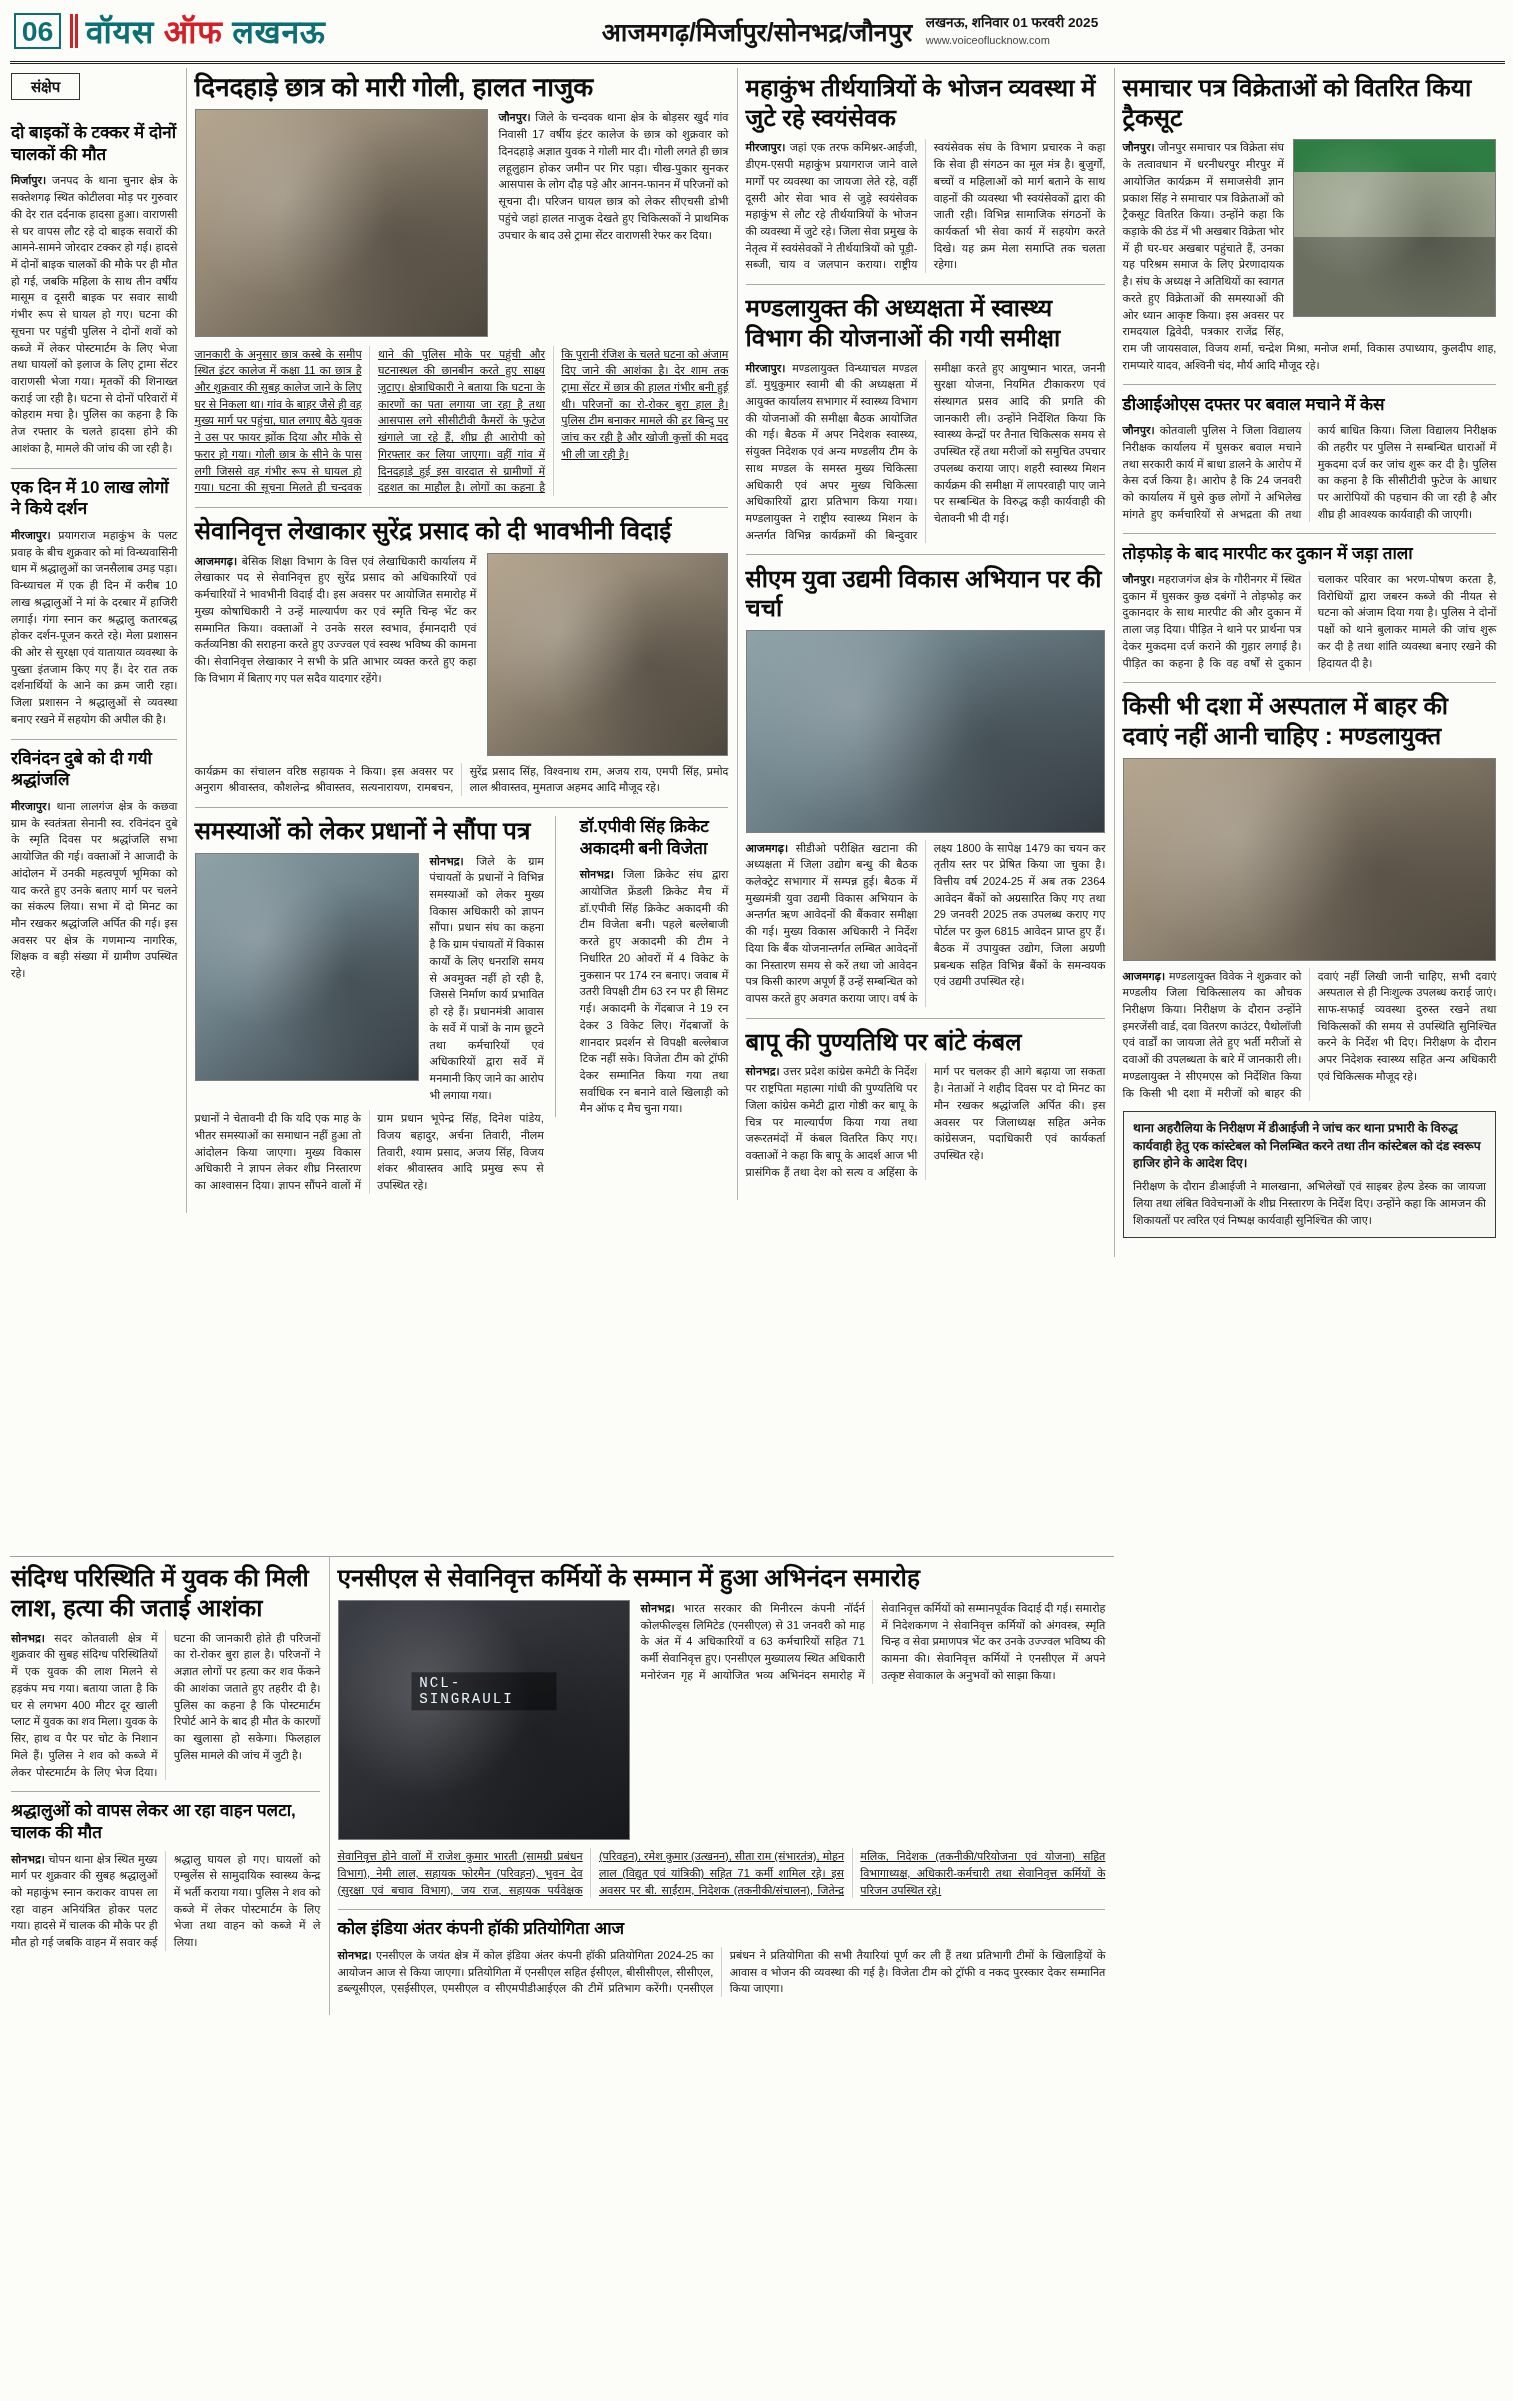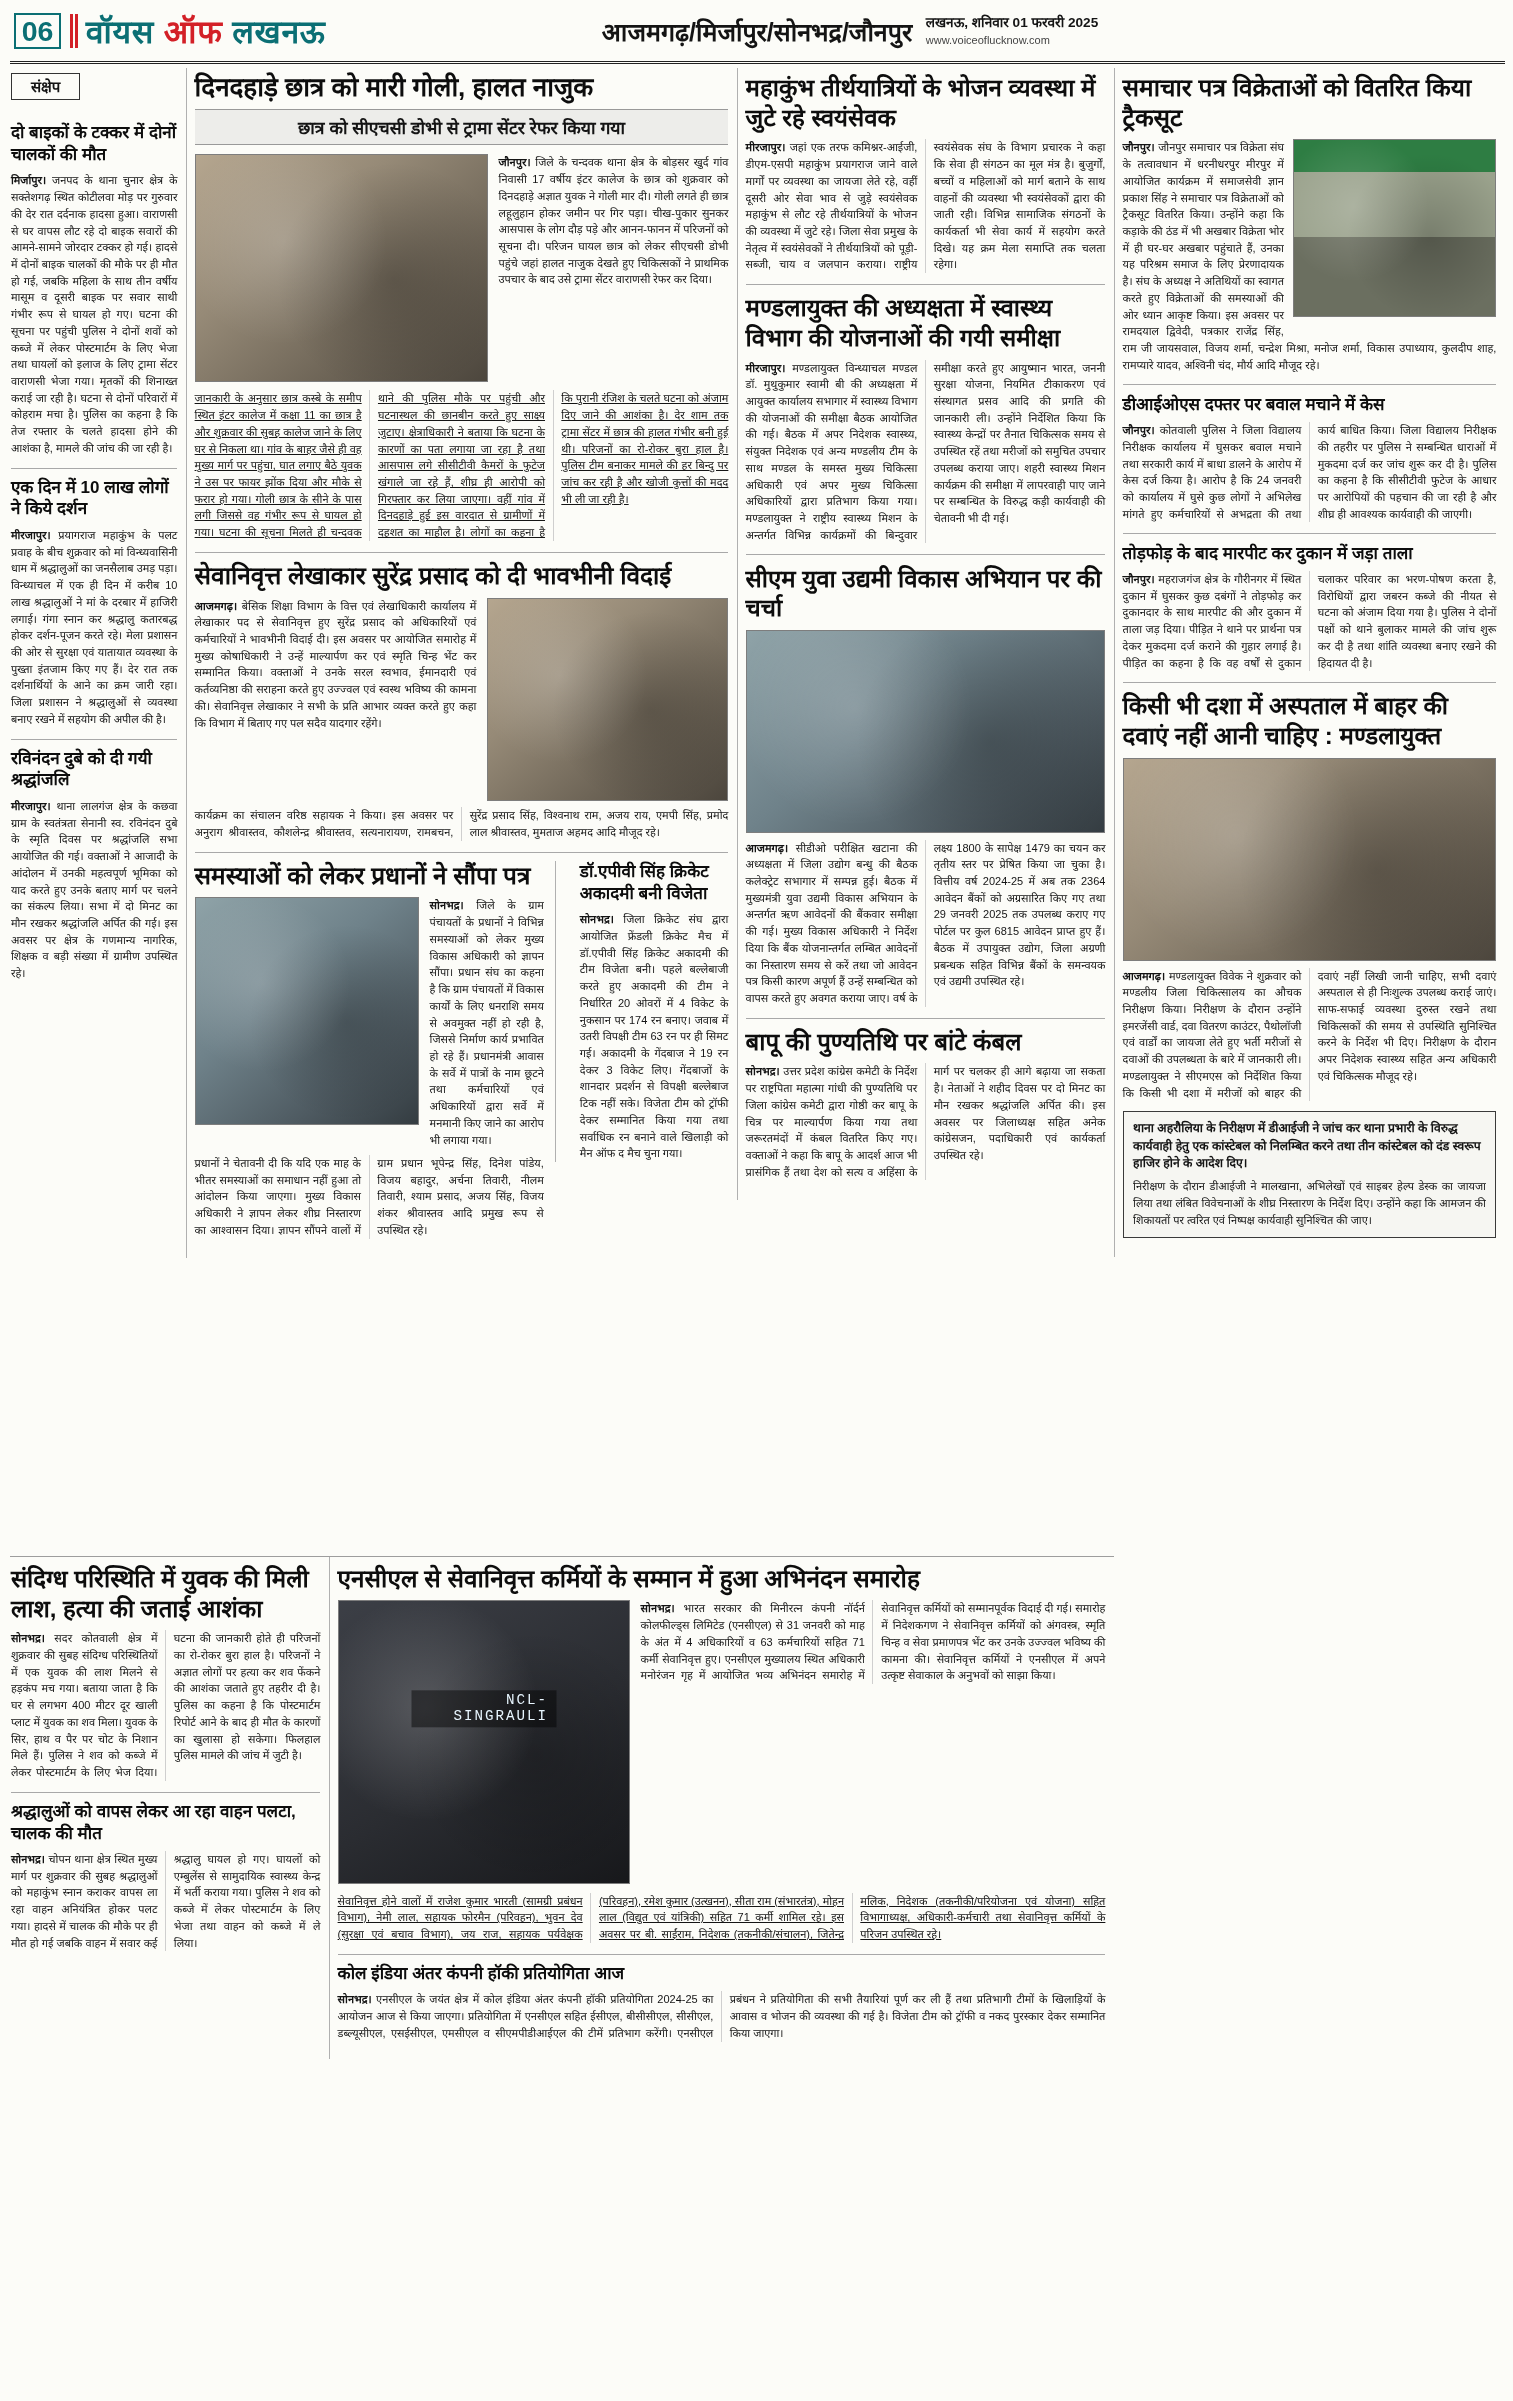--- a/index.html
+++ b/index.html
@@ -56,21 +56,21 @@
   .photo.green{background:linear-gradient(180deg,#2e7d43 0 18%,#9aa28c 18% 55%,#6b6f60 55% 100%);}
   .photo.dark{background:linear-gradient(150deg,#3c3f46 0%,#2a2c31 55%,#17181b 100%);}
   .photo-label{position:absolute;left:50%;top:38%;transform:translate(-50%,-50%);z-index:2;
          color:#e8f6ff;font-family:"Liberation Mono","DejaVu Sans Mono",monospace;font-size:14.2px;
          letter-spacing:2px;background:rgba(0,0,0,.45);padding:2.7px 8.1px;}
   .ph-lead{width:293px;height:228px;}
   .ph-vidai{width:241px;height:203px;}
   .ph-pradhan{width:224px;height:228px;}
   .ph-wide{width:100%;height:203px;margin:1.4px 0 6.8px;}
   .ph-float{float:right;width:203px;height:178px;margin:0 0 6.8px 9.5px;}
-  .ph-ncl{width:292px;height:284px;text-align:right;}
+  .ph-ncl{width:292px;height:240px;}
   
   .briefs-label{display:inline-block;border:1.4px solid #333;padding:2px 19px;font-size:15px;
                 font-weight:800;margin-bottom:22px;font-family:Liberation Mono, monospace;}
   .policebox{border:1.4px solid #3a3a3a;padding:8.1px 9.5px;margin-top:9.5px;background:#f6f6f2;}
   .policebox .box-lead{font-size:12.2px;font-weight:800;line-height:1.45;margin:0 0 5.4px;}
   .clearfix::after{content:"";display:block;clear:both;}
   .subsplit{border-top:0.7px solid #a8a8a8;margin-top:9.5px;padding-top:8.1px;}
 </style>
 </head>
 <body>
@@ -121,21 +121,20 @@
           <span class="dateline">मीरजापुर।</span>
           <span>थाना लालगंज क्षेत्र के कछवा ग्राम के स्वतंत्रता सेनानी स्व. रविनंदन दुबे के स्मृति दिवस पर श्रद्धांजलि सभा आयोजित की गई। वक्ताओं ने आजादी के आंदोलन में उनकी महत्वपूर्ण भूमिका को याद करते हुए उनके बताए मार्ग पर चलने का संकल्प लिया। सभा में दो मिनट का मौन रखकर श्रद्धांजलि अर्पित की गई। इस अवसर पर क्षेत्र के गणमान्य नागरिक, शिक्षक व बड़ी संख्या में ग्रामीण उपस्थित रहे।</span>
         </p>
       </article>
     </aside>
 
     <section class="col col-main">
 
       <article class="article">
         <h1 class="h-lead">दिनदहाड़े छात्र को मारी गोली, हालत नाजुक</h1>
-        <div class="subhead">छात्र को सीएचसी डोभी से ट्रामा सेंटर रेफर किया गया</div>
         <div class="row">
           <div class="photo ph-lead"></div>
           <p class="body grow">
             <span class="dateline">जौनपुर।</span>
             <span>जिले के चन्दवक थाना क्षेत्र के बोड़सर खुर्द गांव निवासी 17 वर्षीय इंटर कालेज के छात्र को शुक्रवार को दिनदहाड़े अज्ञात युवक ने गोली मार दी। गोली लगते ही छात्र लहूलुहान होकर जमीन पर गिर पड़ा। चीख-पुकार सुनकर आसपास के लोग दौड़ पड़े और आनन-फानन में परिजनों को सूचना दी। परिजन घायल छात्र को लेकर सीएचसी डोभी पहुंचे जहां हालत नाजुक देखते हुए चिकित्सकों ने प्राथमिक उपचार के बाद उसे ट्रामा सेंटर वाराणसी रेफर कर दिया।</span>
           </p>
         </div>
         <p class="body cols-3" style="margin-top:8.1px">जानकारी के अनुसार छात्र कस्बे के समीप स्थित इंटर कालेज में कक्षा 11 का छात्र है और शुक्रवार की सुबह कालेज जाने के लिए घर से निकला था। गांव के बाहर जैसे ही वह मुख्य मार्ग पर पहुंचा, घात लगाए बैठे युवक ने उस पर फायर झोंक दिया और मौके से फरार हो गया। गोली छात्र के सीने के पास लगी जिससे वह गंभीर रूप से घायल हो गया। घटना की सूचना मिलते ही चन्दवक थाने की पुलिस मौके पर पहुंची और घटनास्थल की छानबीन करते हुए साक्ष्य जुटाए। क्षेत्राधिकारी ने बताया कि घटना के कारणों का पता लगाया जा रहा है तथा आसपास लगे सीसीटीवी कैमरों के फुटेज खंगाले जा रहे हैं, शीघ्र ही आरोपी को गिरफ्तार कर लिया जाएगा। वहीं गांव में दिनदहाड़े हुई इस वारदात से ग्रामीणों में दहशत का माहौल है। लोगों का कहना है कि पुरानी रंजिश के चलते घटना को अंजाम दिए जाने की आशंका है। देर शाम तक ट्रामा सेंटर में छात्र की हालत गंभीर बनी हुई थी। परिजनों का रो-रोकर बुरा हाल है। पुलिस टीम बनाकर मामले की हर बिन्दु पर जांच कर रही है और खोजी कुत्तों की मदद भी ली जा रही है।</p>
       </article>
 

